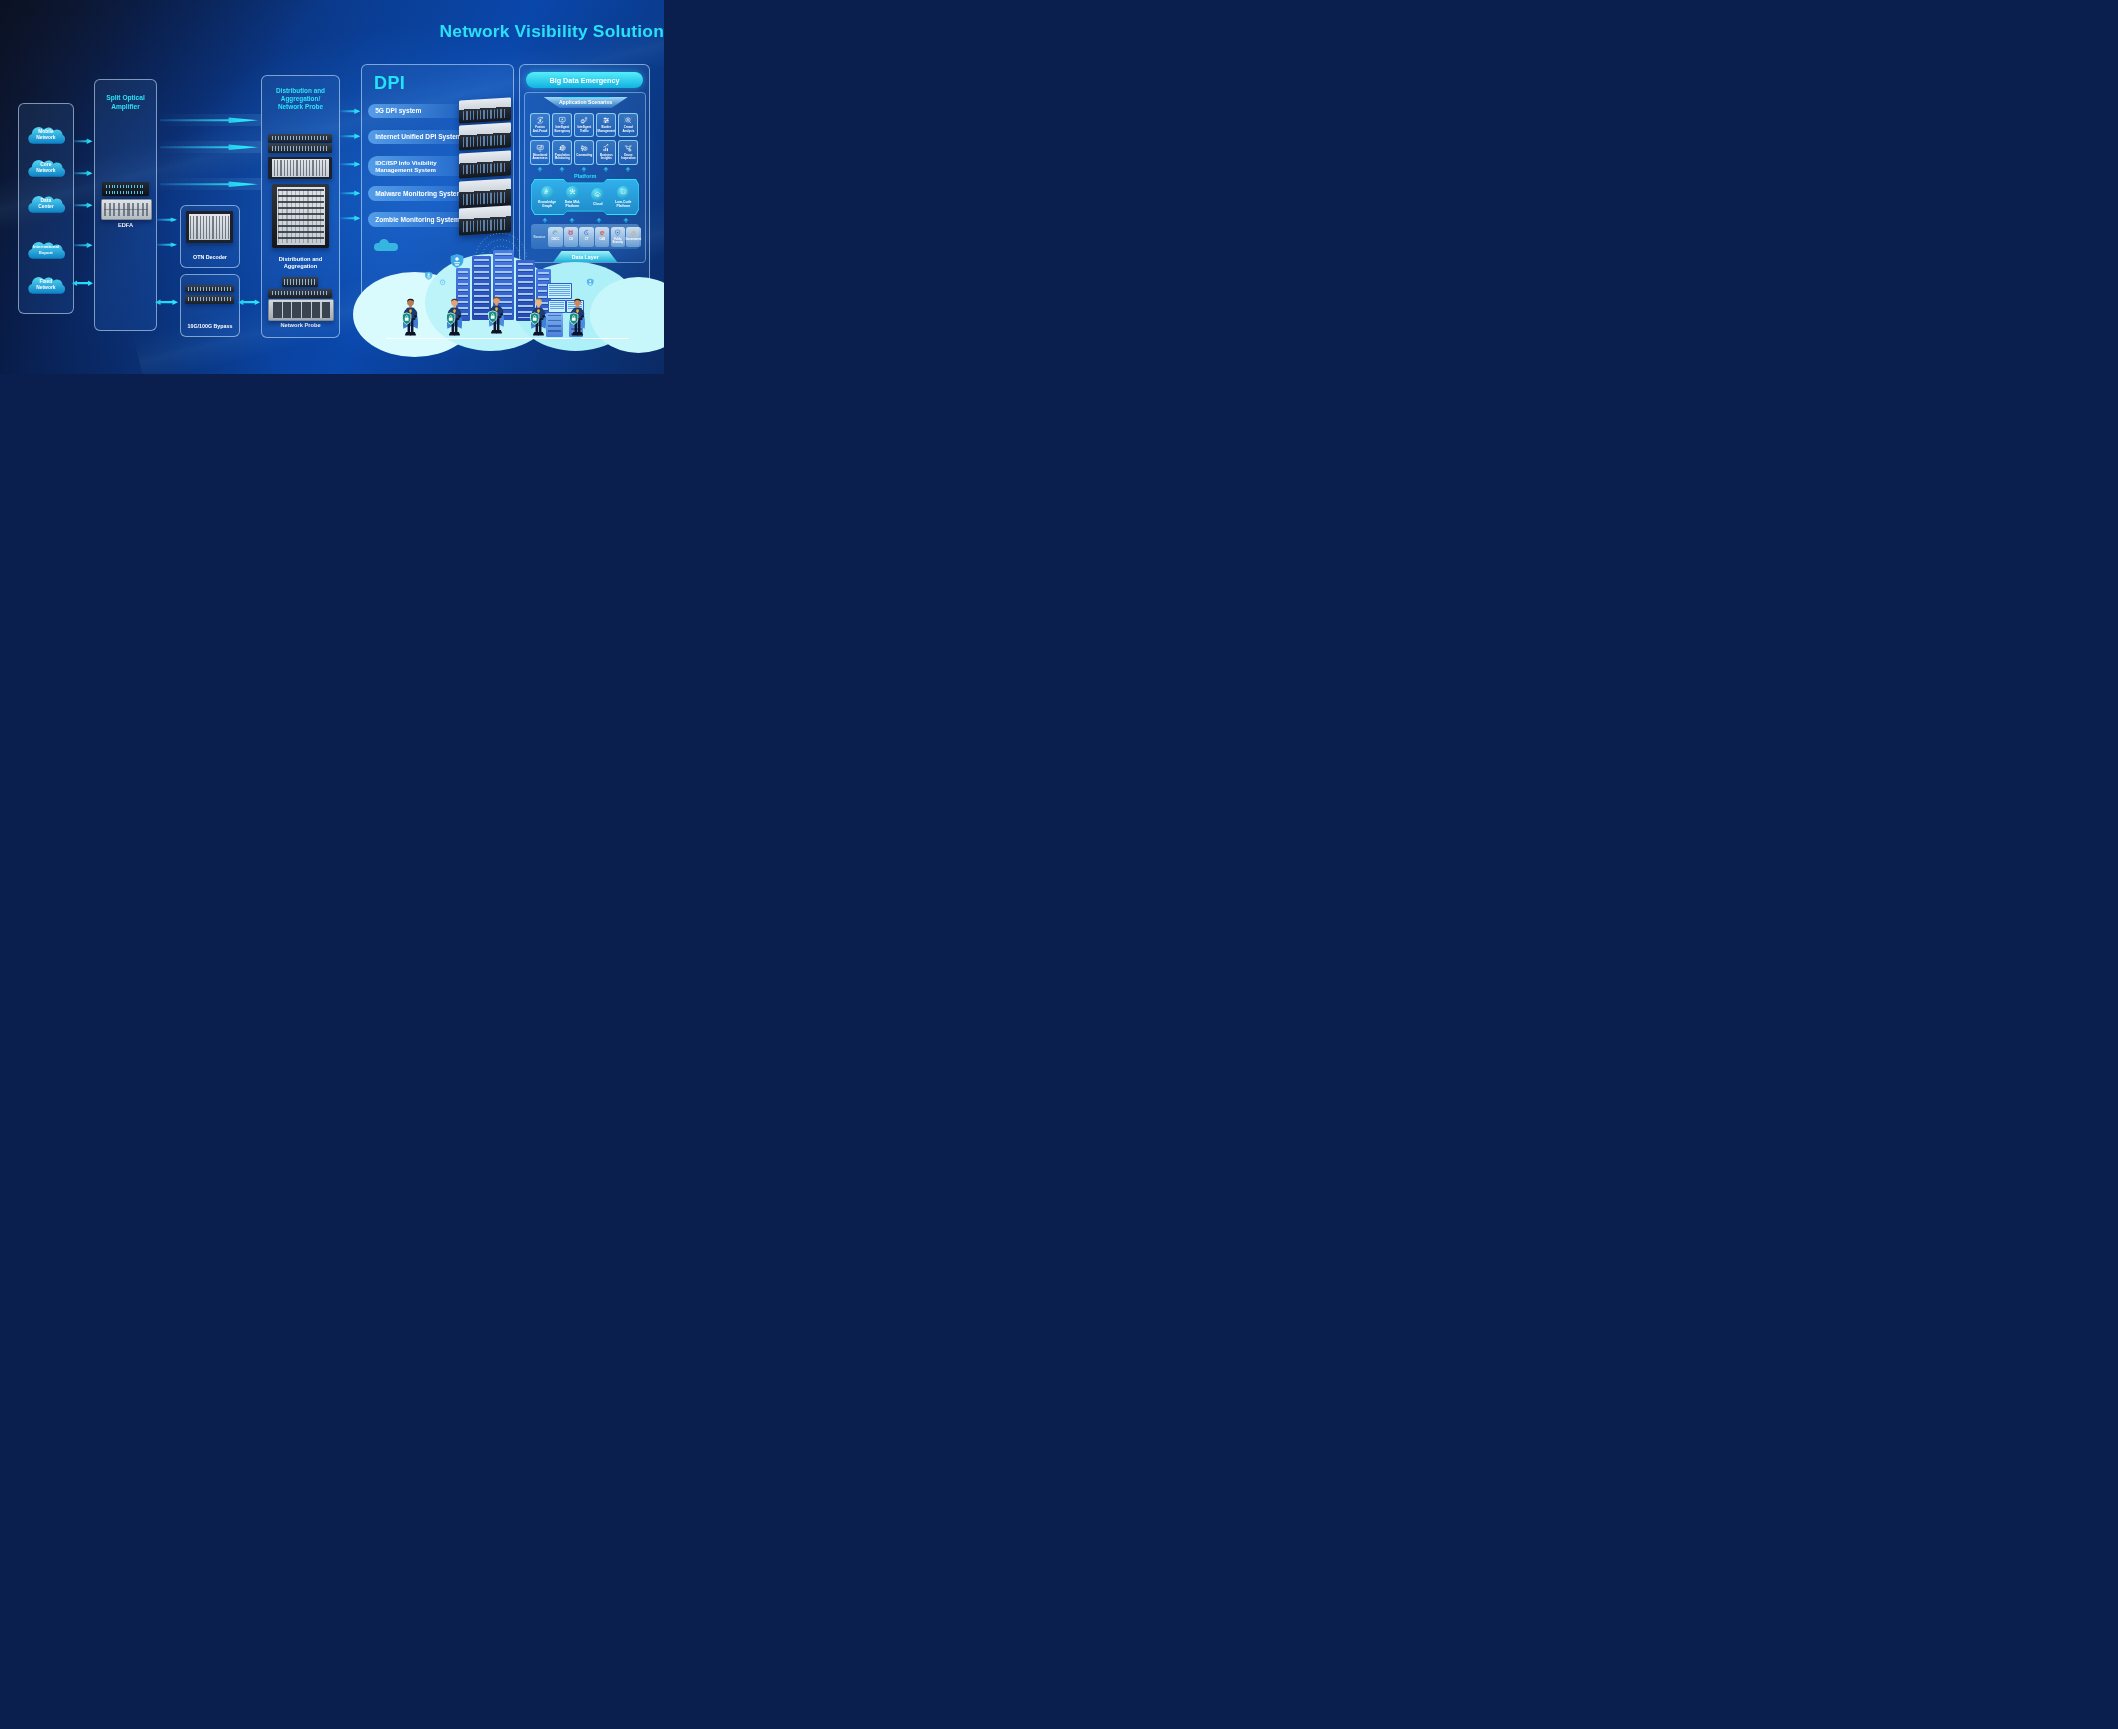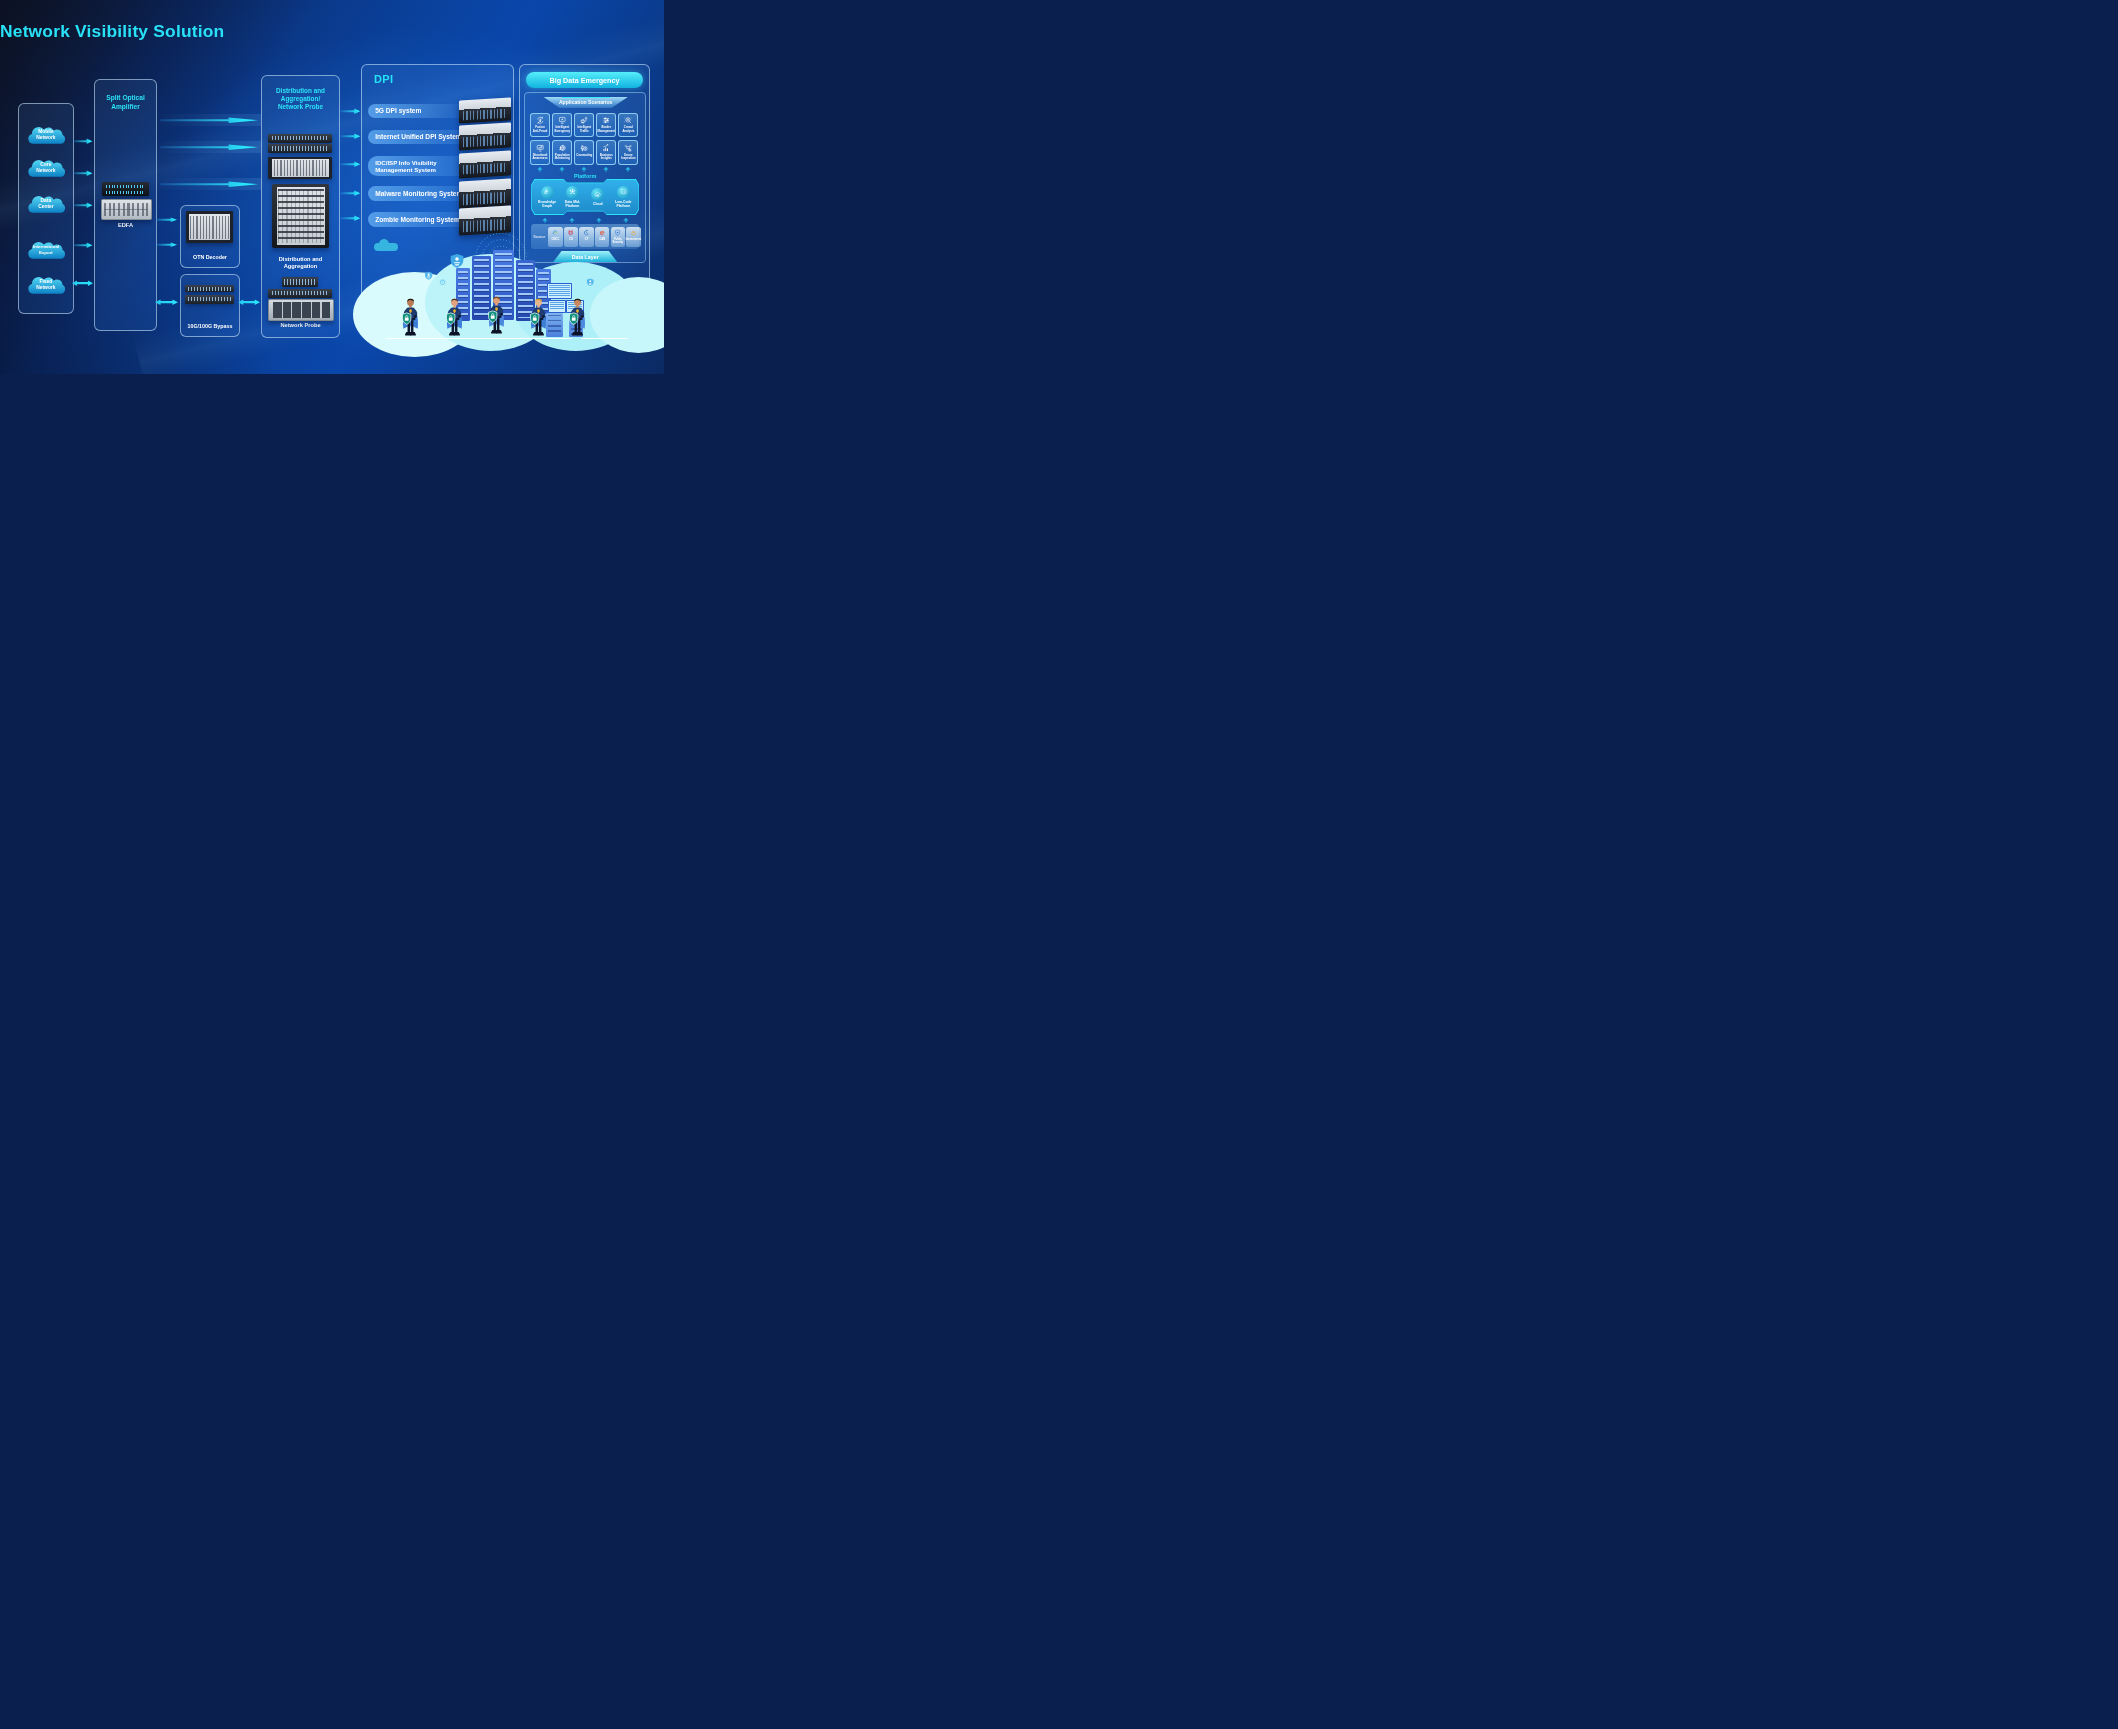--- a/index.html
+++ b/index.html
@@ -6,21 +6,21 @@
   .stage{position:relative;width:664px;height:374px;overflow:hidden;
     background:
       radial-gradient(ellipse 415px 271px at 63% 52%, rgba(30,115,225,.50), rgba(0,0,0,0) 62%),
       linear-gradient(118deg,#161f3a 0%,#0c2c6e 20%,#0a3f97 46%,#0a47ab 62%,#0a3a8a 80%,#0b2a63 100%);}
   .stage::before{content:"";position:absolute;inset:0;z-index:0;pointer-events:none;
     background:linear-gradient(128deg, rgba(8,13,28,.78), rgba(8,13,28,0) 34%),
                linear-gradient(52deg, rgba(6,16,44,.55), rgba(6,16,44,0) 30%);}
   .streak{position:absolute;z-index:0;pointer-events:none;width:805px;height:51px;
     background:linear-gradient(180deg,transparent,rgba(140,210,255,.05) 45%,rgba(140,210,255,.08) 55%,transparent);
     transform:rotate(-14deg);}
-  .title{position:absolute;left:0;right:0;top:21px;text-align:left;z-index:1;
+  .title{position:absolute;left:0;right:0;top:21px;text-align:right;z-index:1;
     color:#29e1f7;font-size:17.4px;font-weight:700;letter-spacing:0.2px;}
   .panel{position:absolute;z-index:1;border:0.6px solid rgba(215,240,255,.55);border-radius:6px;
     background:linear-gradient(180deg,rgba(110,175,245,.10),rgba(45,115,215,.16));}
   .ptitle{position:absolute;left:0;right:0;text-align:center;color:#2ce3f8;font-weight:700;
     line-height:1.28;white-space:pre-line;}
   .wlabel{position:absolute;left:0;right:0;text-align:center;color:#fff;font-weight:700;
     line-height:1.25;white-space:pre-line;}
   
   .cloud{position:absolute;width:47px;height:25.4px;}
   .cloud svg{position:absolute;inset:0;width:100%;height:100%;}
@@ -253,21 +253,21 @@
     <div class="wlabel" style="top:246px;font-size:5.7px;">Network Probe</div>
   </section>
 
   <div class="ar" style="left:340px;top:108px;width:20.3px;height:6.4px;"></div>
   <div class="ar" style="left:340px;top:133px;width:20.3px;height:6.4px;"></div>
   <div class="ar" style="left:340px;top:161px;width:20.3px;height:6.4px;"></div>
   <div class="ar" style="left:340px;top:190px;width:20.3px;height:6.4px;"></div>
   <div class="ar" style="left:340px;top:215px;width:20.3px;height:6.4px;"></div>
 
   <section class="panel" style="left:361px;top:64px;width:151px;height:272px;">
-    <div style="position:absolute;left:12px;top:7.6px;color:#23e3f9;font-size:11px;font-weight:700;letter-spacing:0.4px;">DPI</div>
+    <div style="position:absolute;left:12px;top:7.6px;color:#23e3f9;font-size:18px;font-weight:700;letter-spacing:0.4px;">DPI</div>
     <div class="dpi-pill" style="left:6px;top:39px;width:90px;height:14px;">5G DPI system</div>
     <div class="dpi-pill" style="left:6px;top:65px;width:100px;height:14px;">Internet Unified DPI System</div>
     <div class="dpi-pill" style="left:6px;top:91px;width:100px;height:19.5px;font-size:6.1px;">IDC/ISP Info Visibility Management System</div>
     <div class="dpi-pill" style="left:6px;top:121px;width:100px;height:15.3px;">Malware Monitoring System</div>
     <div class="dpi-pill" style="left:6px;top:147px;width:100px;height:15.3px;">Zombie Monitoring System</div>
     <div class="srv" style="left:97px;top:34px;width:52px;height:23px;"></div>
     <div class="srv" style="left:97px;top:59px;width:52px;height:25.4px;"></div>
     <div class="srv" style="left:97px;top:87px;width:52px;height:24.6px;"></div>
     <div class="srv" style="left:97px;top:115px;width:52px;height:27px;"></div>
     <div class="srv" style="left:97px;top:142px;width:52px;height:27px;"></div>

